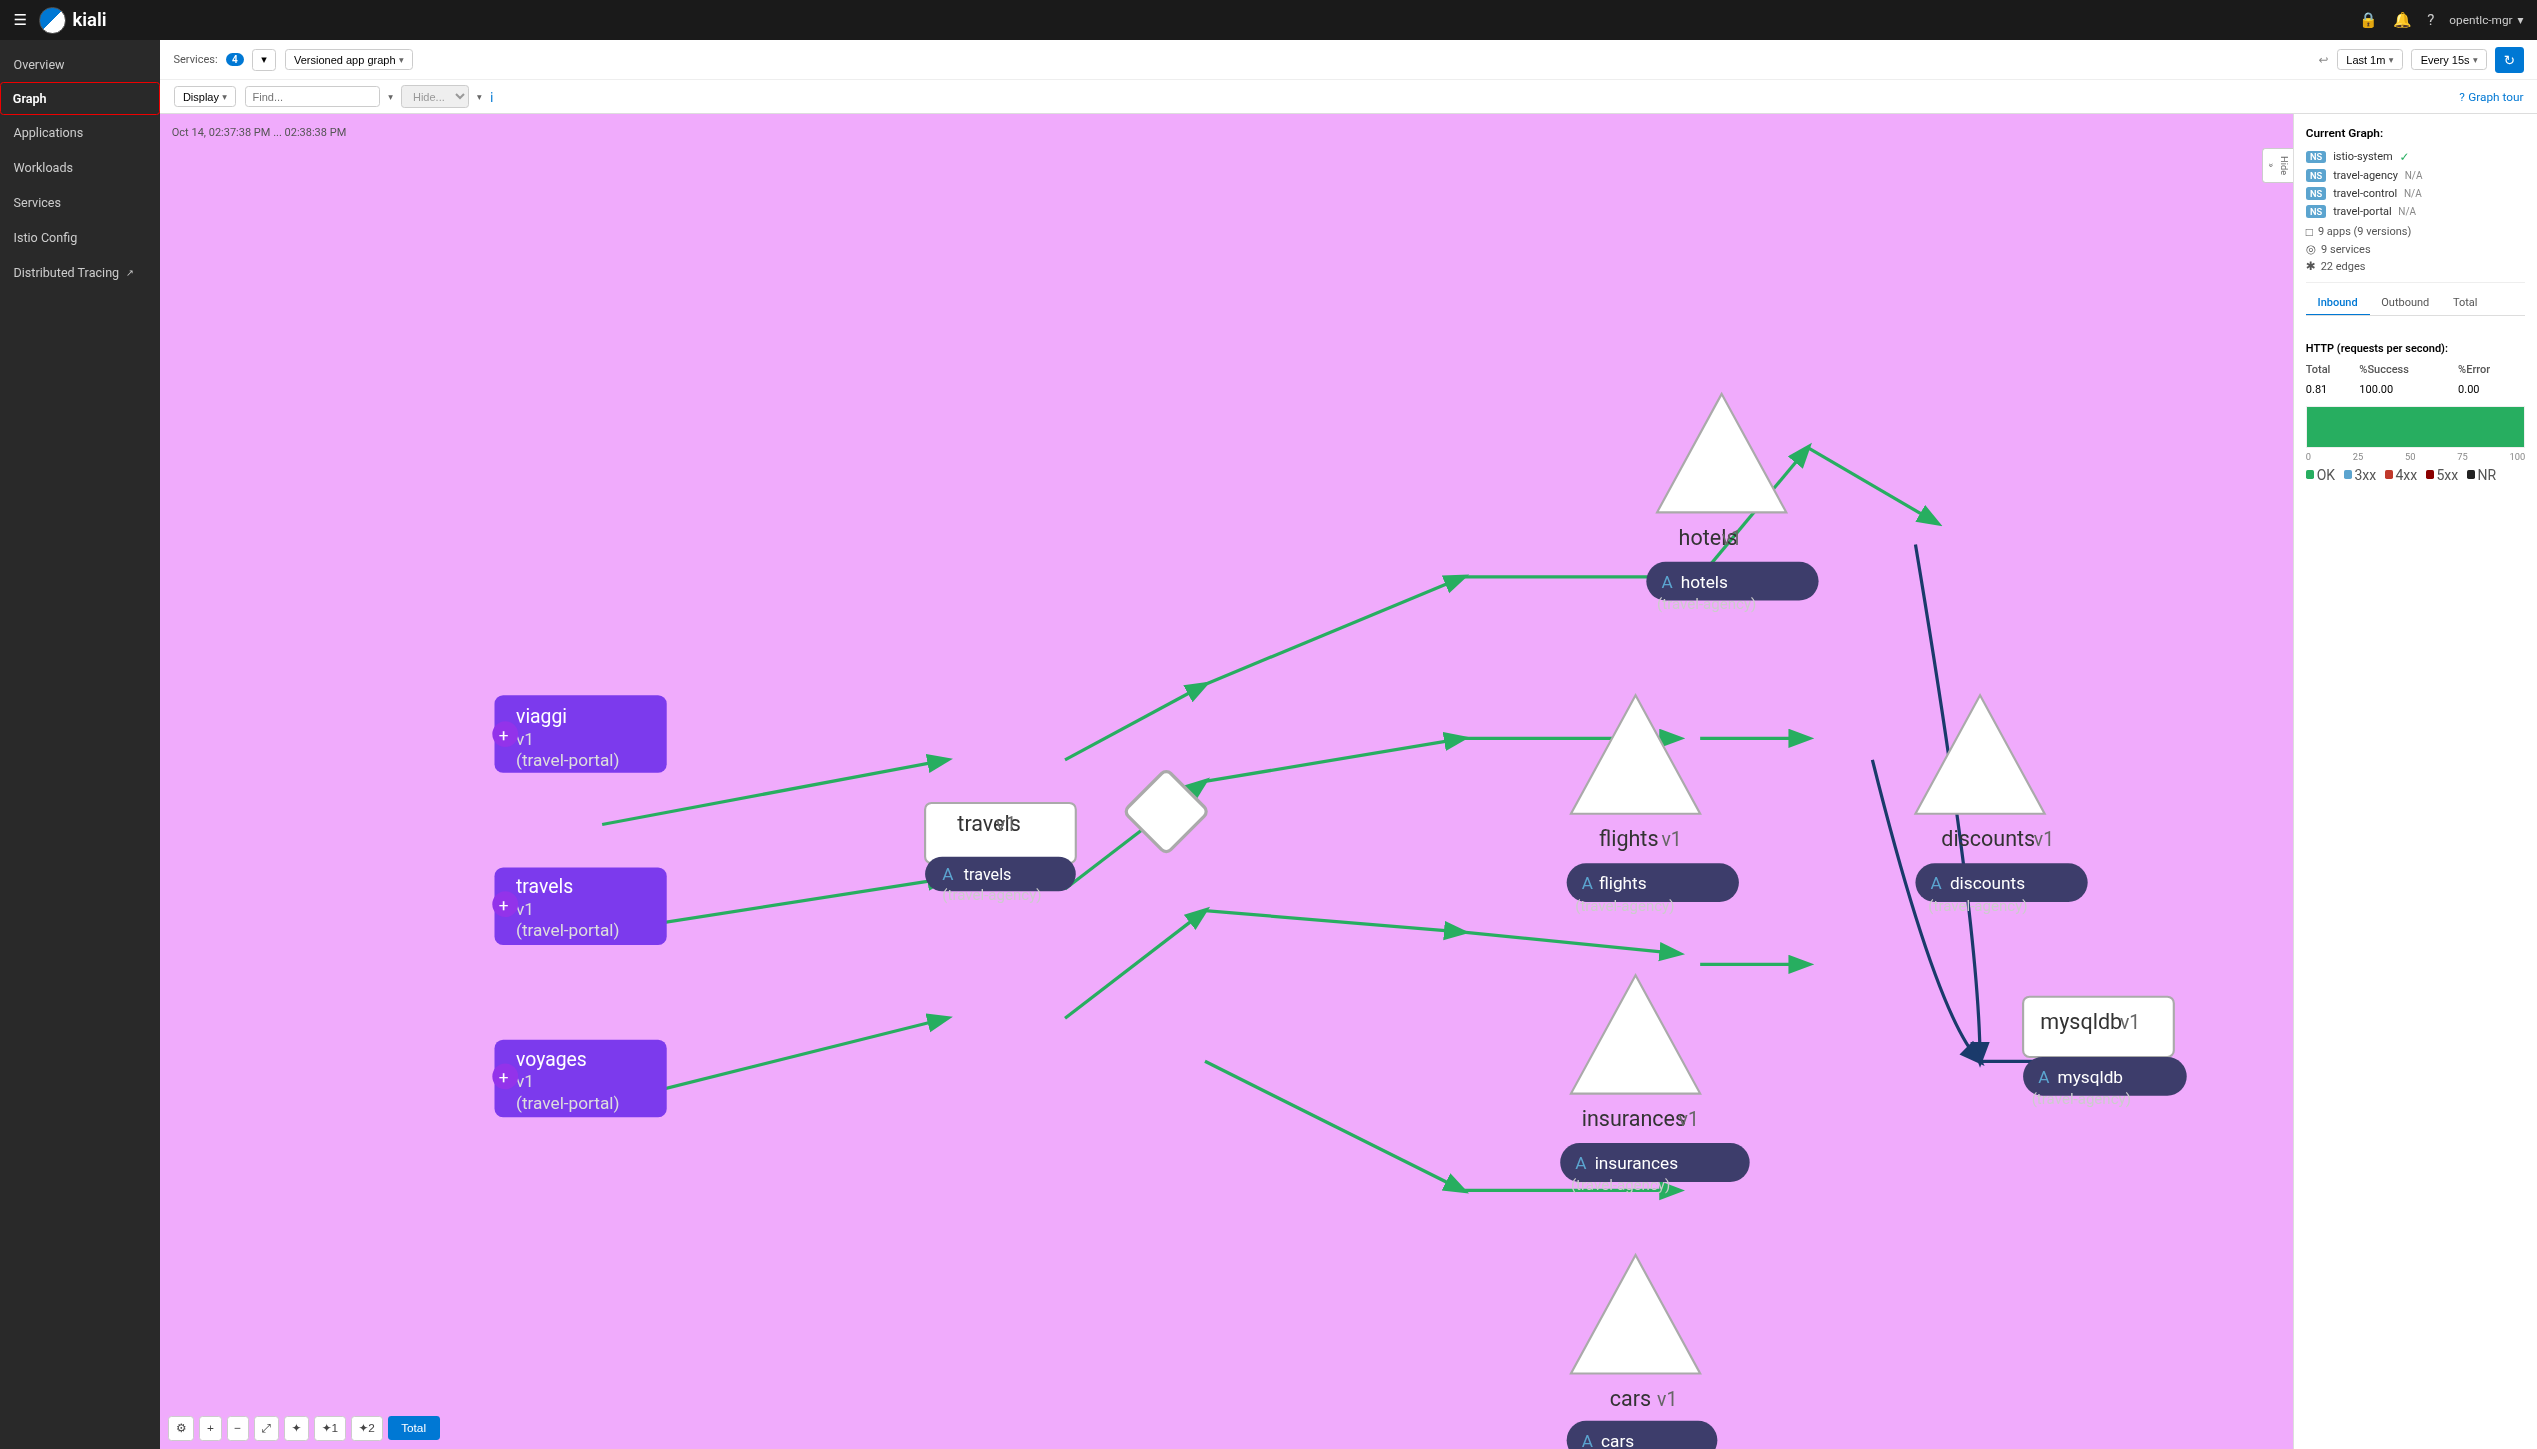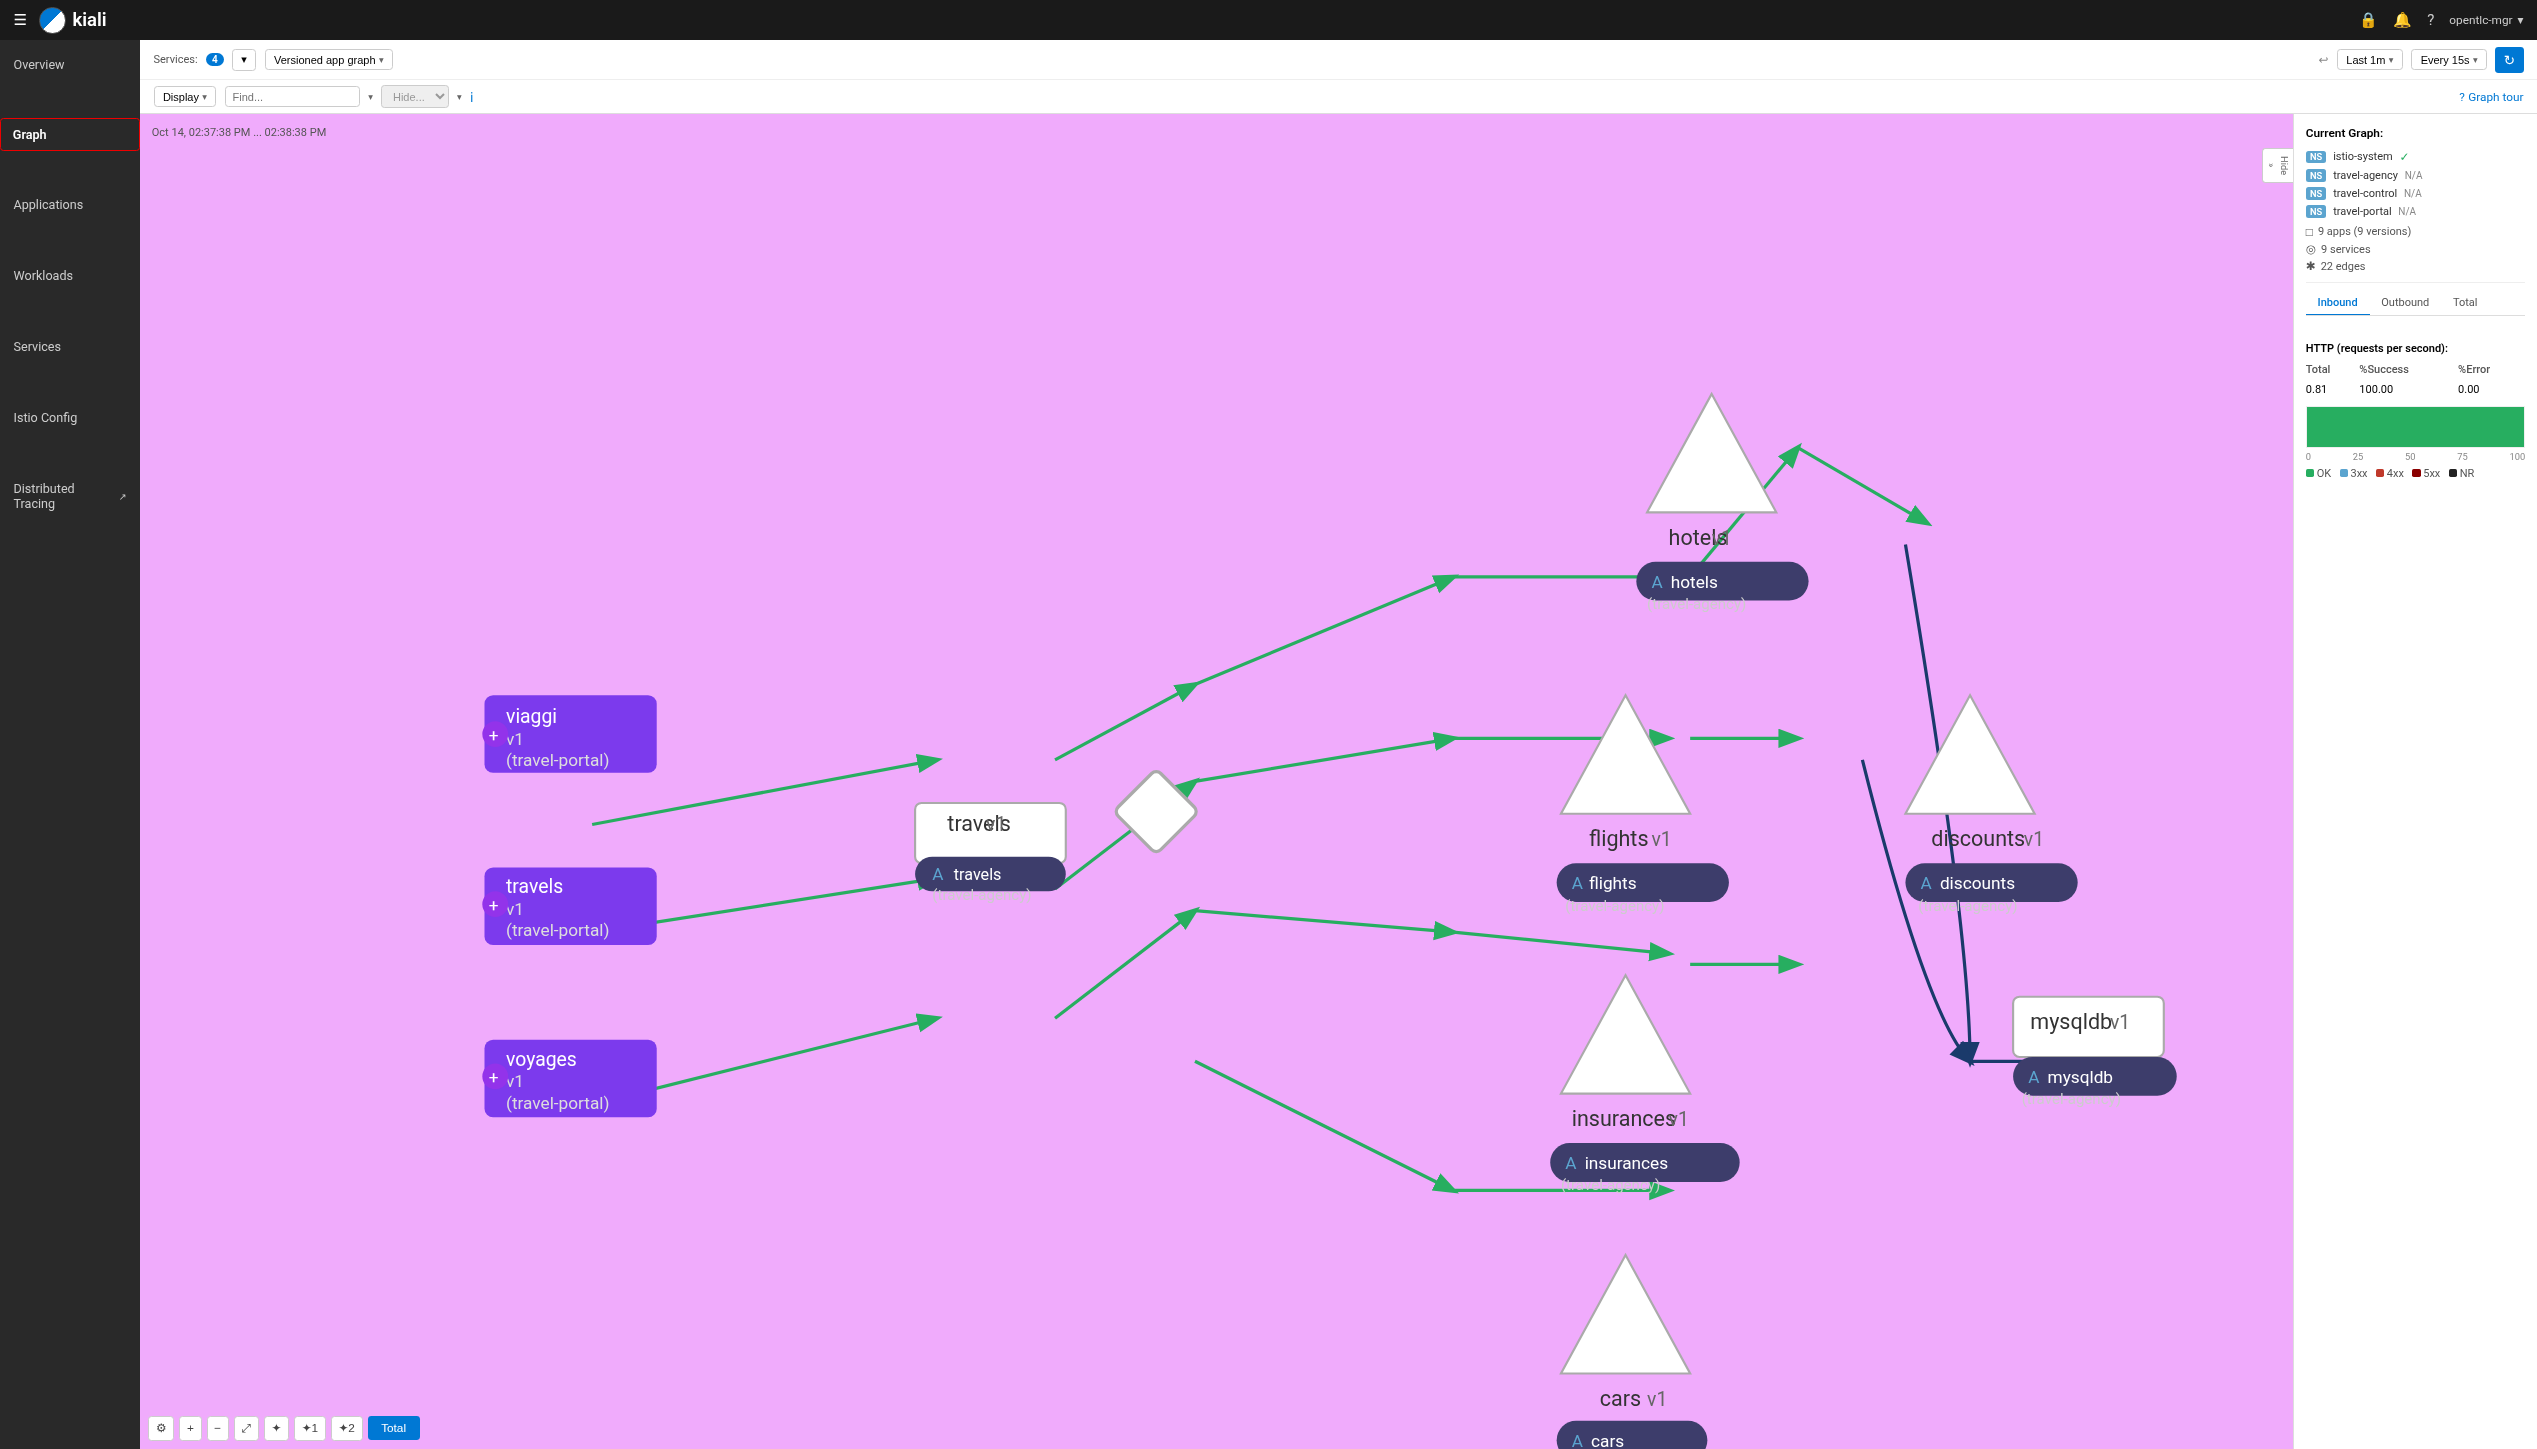--- a/index.html
+++ b/index.html
@@ -23,26 +23,25 @@
     .nav-icons { display: flex; align-items: center; gap: 15px; }
     .nav-icon { font-size: 15px; color: #ccc; cursor: pointer; }
     .user-area { display: flex; align-items: center; gap: 5px; color: #ccc; font-size: 11.8px; cursor: pointer; }
 
     
     .main-layout { display: flex; flex: 1; overflow: hidden; }
 
     
     .sidebar {
       background: #292929;
-      width: 140px;
+      width: 160px;
       flex-shrink: 0;
       display: flex;
       flex-direction: column;
       padding-top: 6.7px;
-      gap: 36px;
     }
     .sidebar-item {
       padding: 10px 13.5px;
       color: #ccc;
       font-size: 12.6px;
       cursor: pointer;
       display: flex;
       align-items: center;
       gap: 6.7px;
     }
@@ -229,21 +228,21 @@
     .section-title { font-size: 11px; font-weight: 600; margin-bottom: 6.7px; }
     .http-table { width: 100%; border-collapse: collapse; font-size: 11px; }
     .http-table th { text-align: left; color: #555; font-weight: 500; padding: 1.7px 5px 5px 0; }
     .http-table td { padding: 1.7px 5px 1.7px 0; }
 
     
     .chart-area { margin-top: 8.4px; }
     .chart-bar-container { position: relative; height: 42px; background: #f9f9f9; border: 0.8px solid #eee; }
     .chart-bar-green { position: absolute; top: 0; left: 0; height: 100%; background: #27ae60; }
     .chart-x-axis { display: flex; justify-content: space-between; font-size: 9.3px; color: #888; margin-top: 2.5px; }
-    .chart-legend { display: flex; gap: 8.4px; font-size: 11px; color: #555; margin-top: 5px; flex-wrap: wrap; }
+    .chart-legend { display: flex; gap: 8.4px; font-size: 14px; color: #555; margin-top: 5px; flex-wrap: wrap; }
     .legend-item { display: flex; align-items: center; gap: 2.5px; }
     .legend-dot { width: 8.4px; height: 8.4px; border-radius: 1.7px; }
     .edge-green { stroke: #27ae60; stroke-width: 1.5; fill: none; }
     .edge-blue { stroke: #1a3a6b; stroke-width: 1.5; fill: none; }
   </style>
 </head>
 <body>
 
 <div class="top-nav">
   <span class="hamburger">☰</span>

